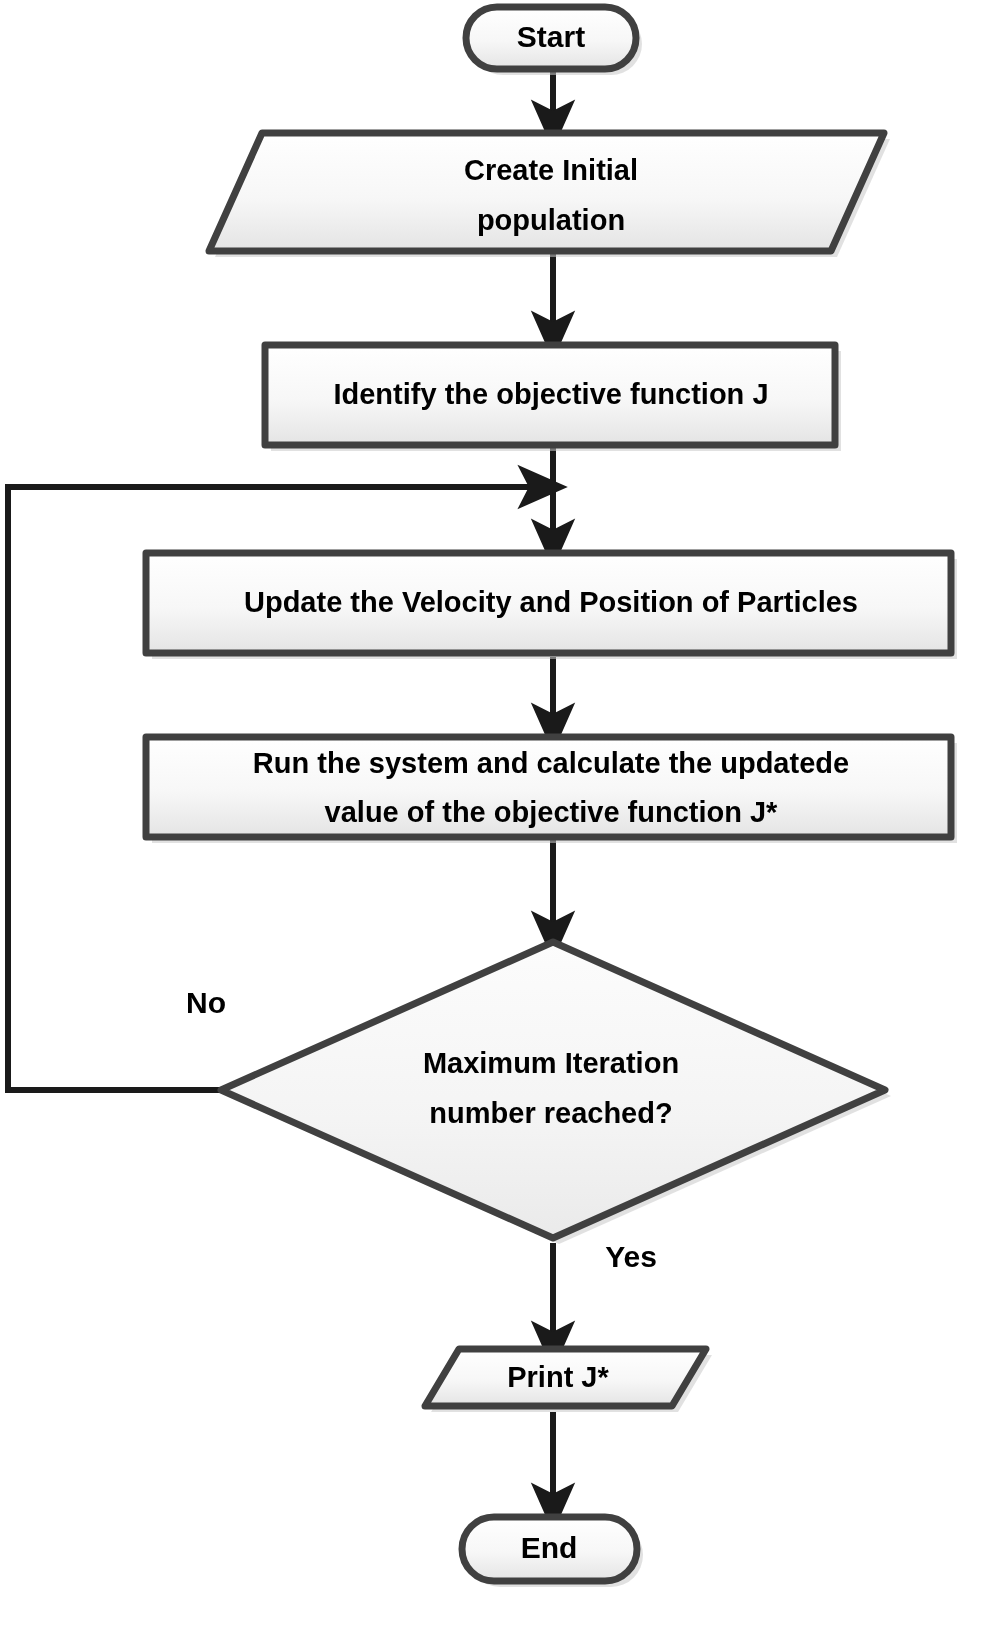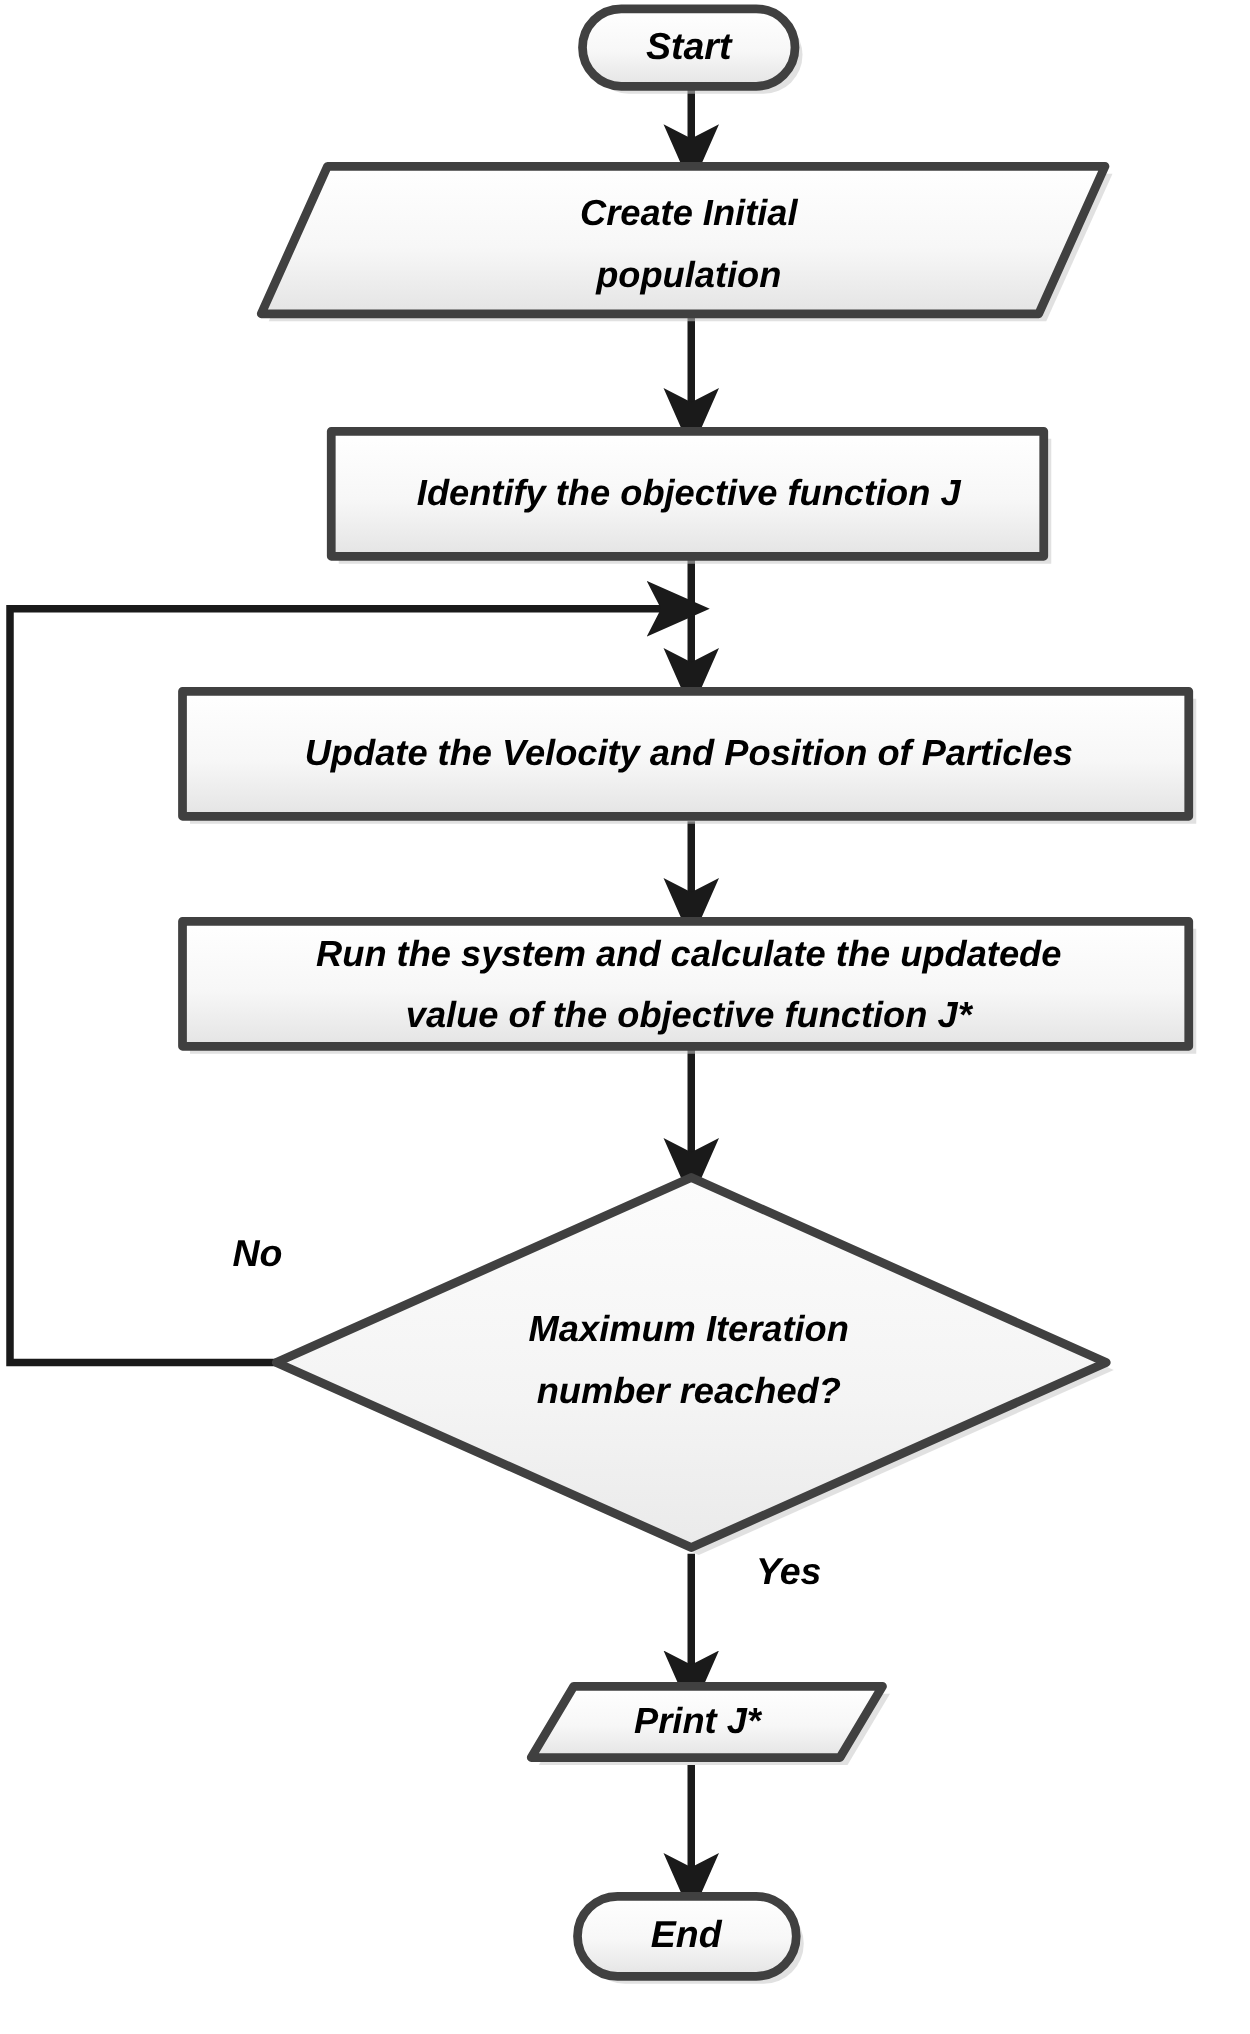--- a/index.html
+++ b/index.html
@@ -9,21 +9,20 @@
   }
   body {
     font-family: "Liberation Sans", sans-serif;
   }
   #canvas {
     position: relative;
     width: 1000px;
     height: 1627px;
     background: #ffffff;
     overflow: hidden;
-    font-style: italic;
   }
   svg.flow {
     position: absolute;
     top: 0;
     left: 0;
     width: 1000px;
     height: 1627px;
   }
   .node-label {
     font-family: "Liberation Sans", sans-serif;

